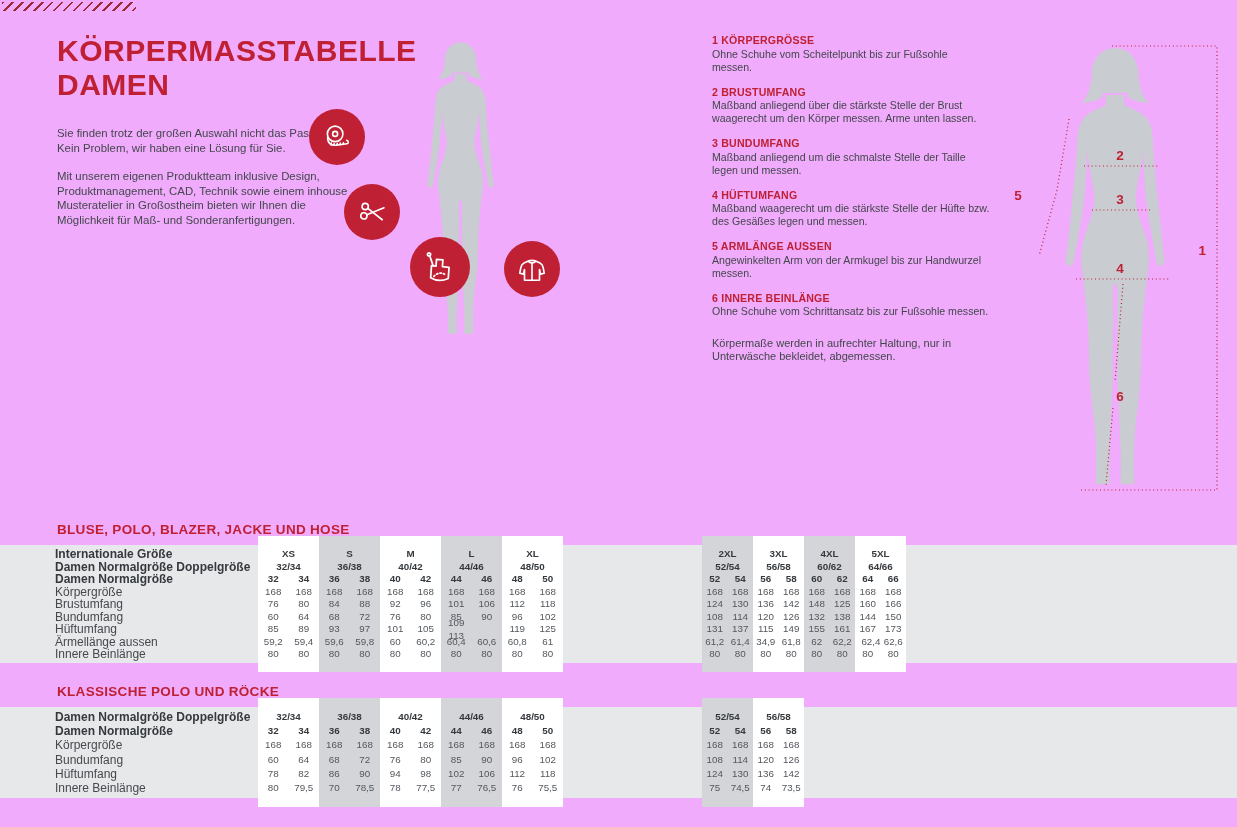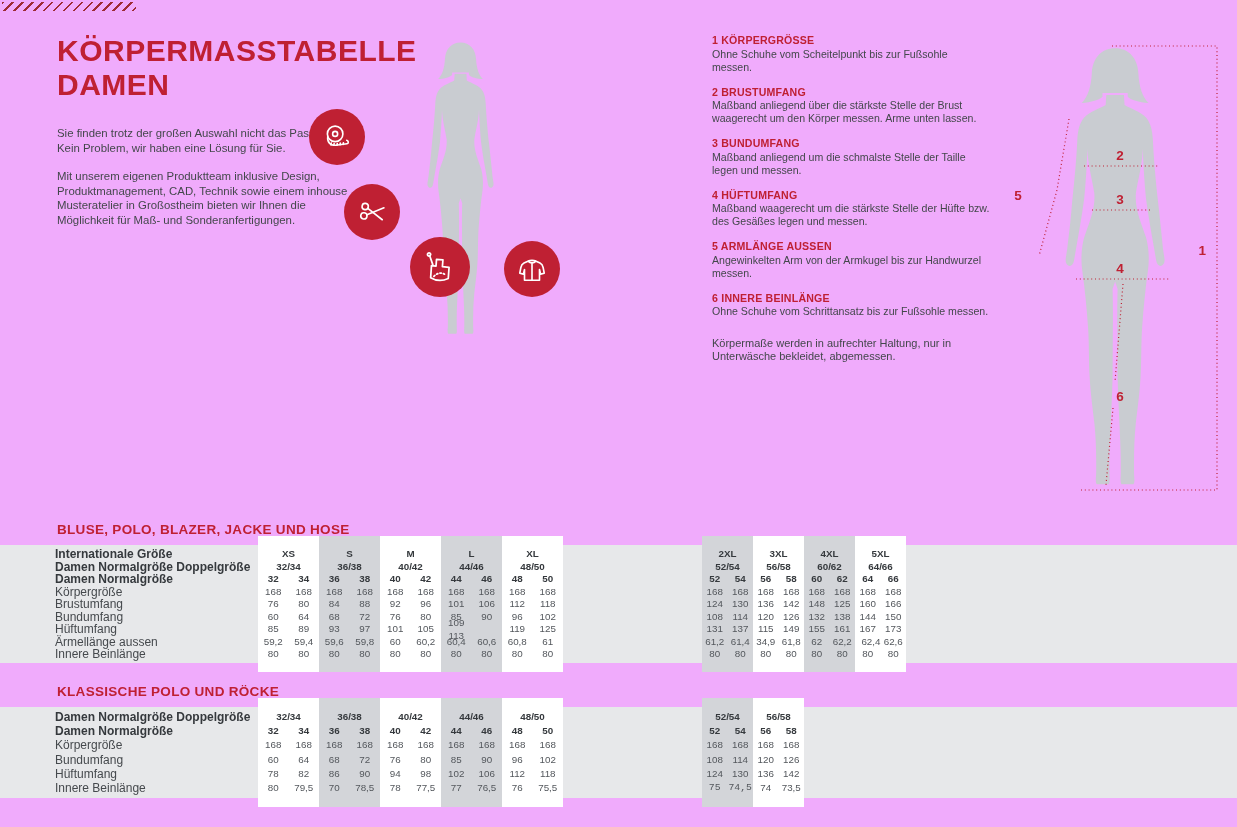--- a/index.html
+++ b/index.html
@@ -701,21 +701,21 @@
           </div>
           <div class="gcell" style="width: 61px;">
             <span class="half" style="width: 30.5px;">77</span>
             <span class="half" style="width: 30.5px;">76,5</span>
           </div>
           <div class="gcell" style="width: 61px;">
             <span class="half" style="width: 30.5px;">76</span>
             <span class="half" style="width: 30.5px;">75,5</span>
           </div>
           <div class="tgap"></div>
-          <div class="gcell" style="width: 51px; font-family: Liberation Mono, monospace;">
+          <div class="gcell" style="width: 51px;">
             <span class="half" style="width: 25.5px;">75</span>
             <span class="half" style="width: 25.5px;">74,5</span>
           </div>
           <div class="gcell" style="width: 51px;">
             <span class="half" style="width: 25.5px;">74</span>
             <span class="half" style="width: 25.5px;">73,5</span>
           </div>
           <div class="tfill" style="flex: 1 1 0%;"></div>
         </div>
       </div>

